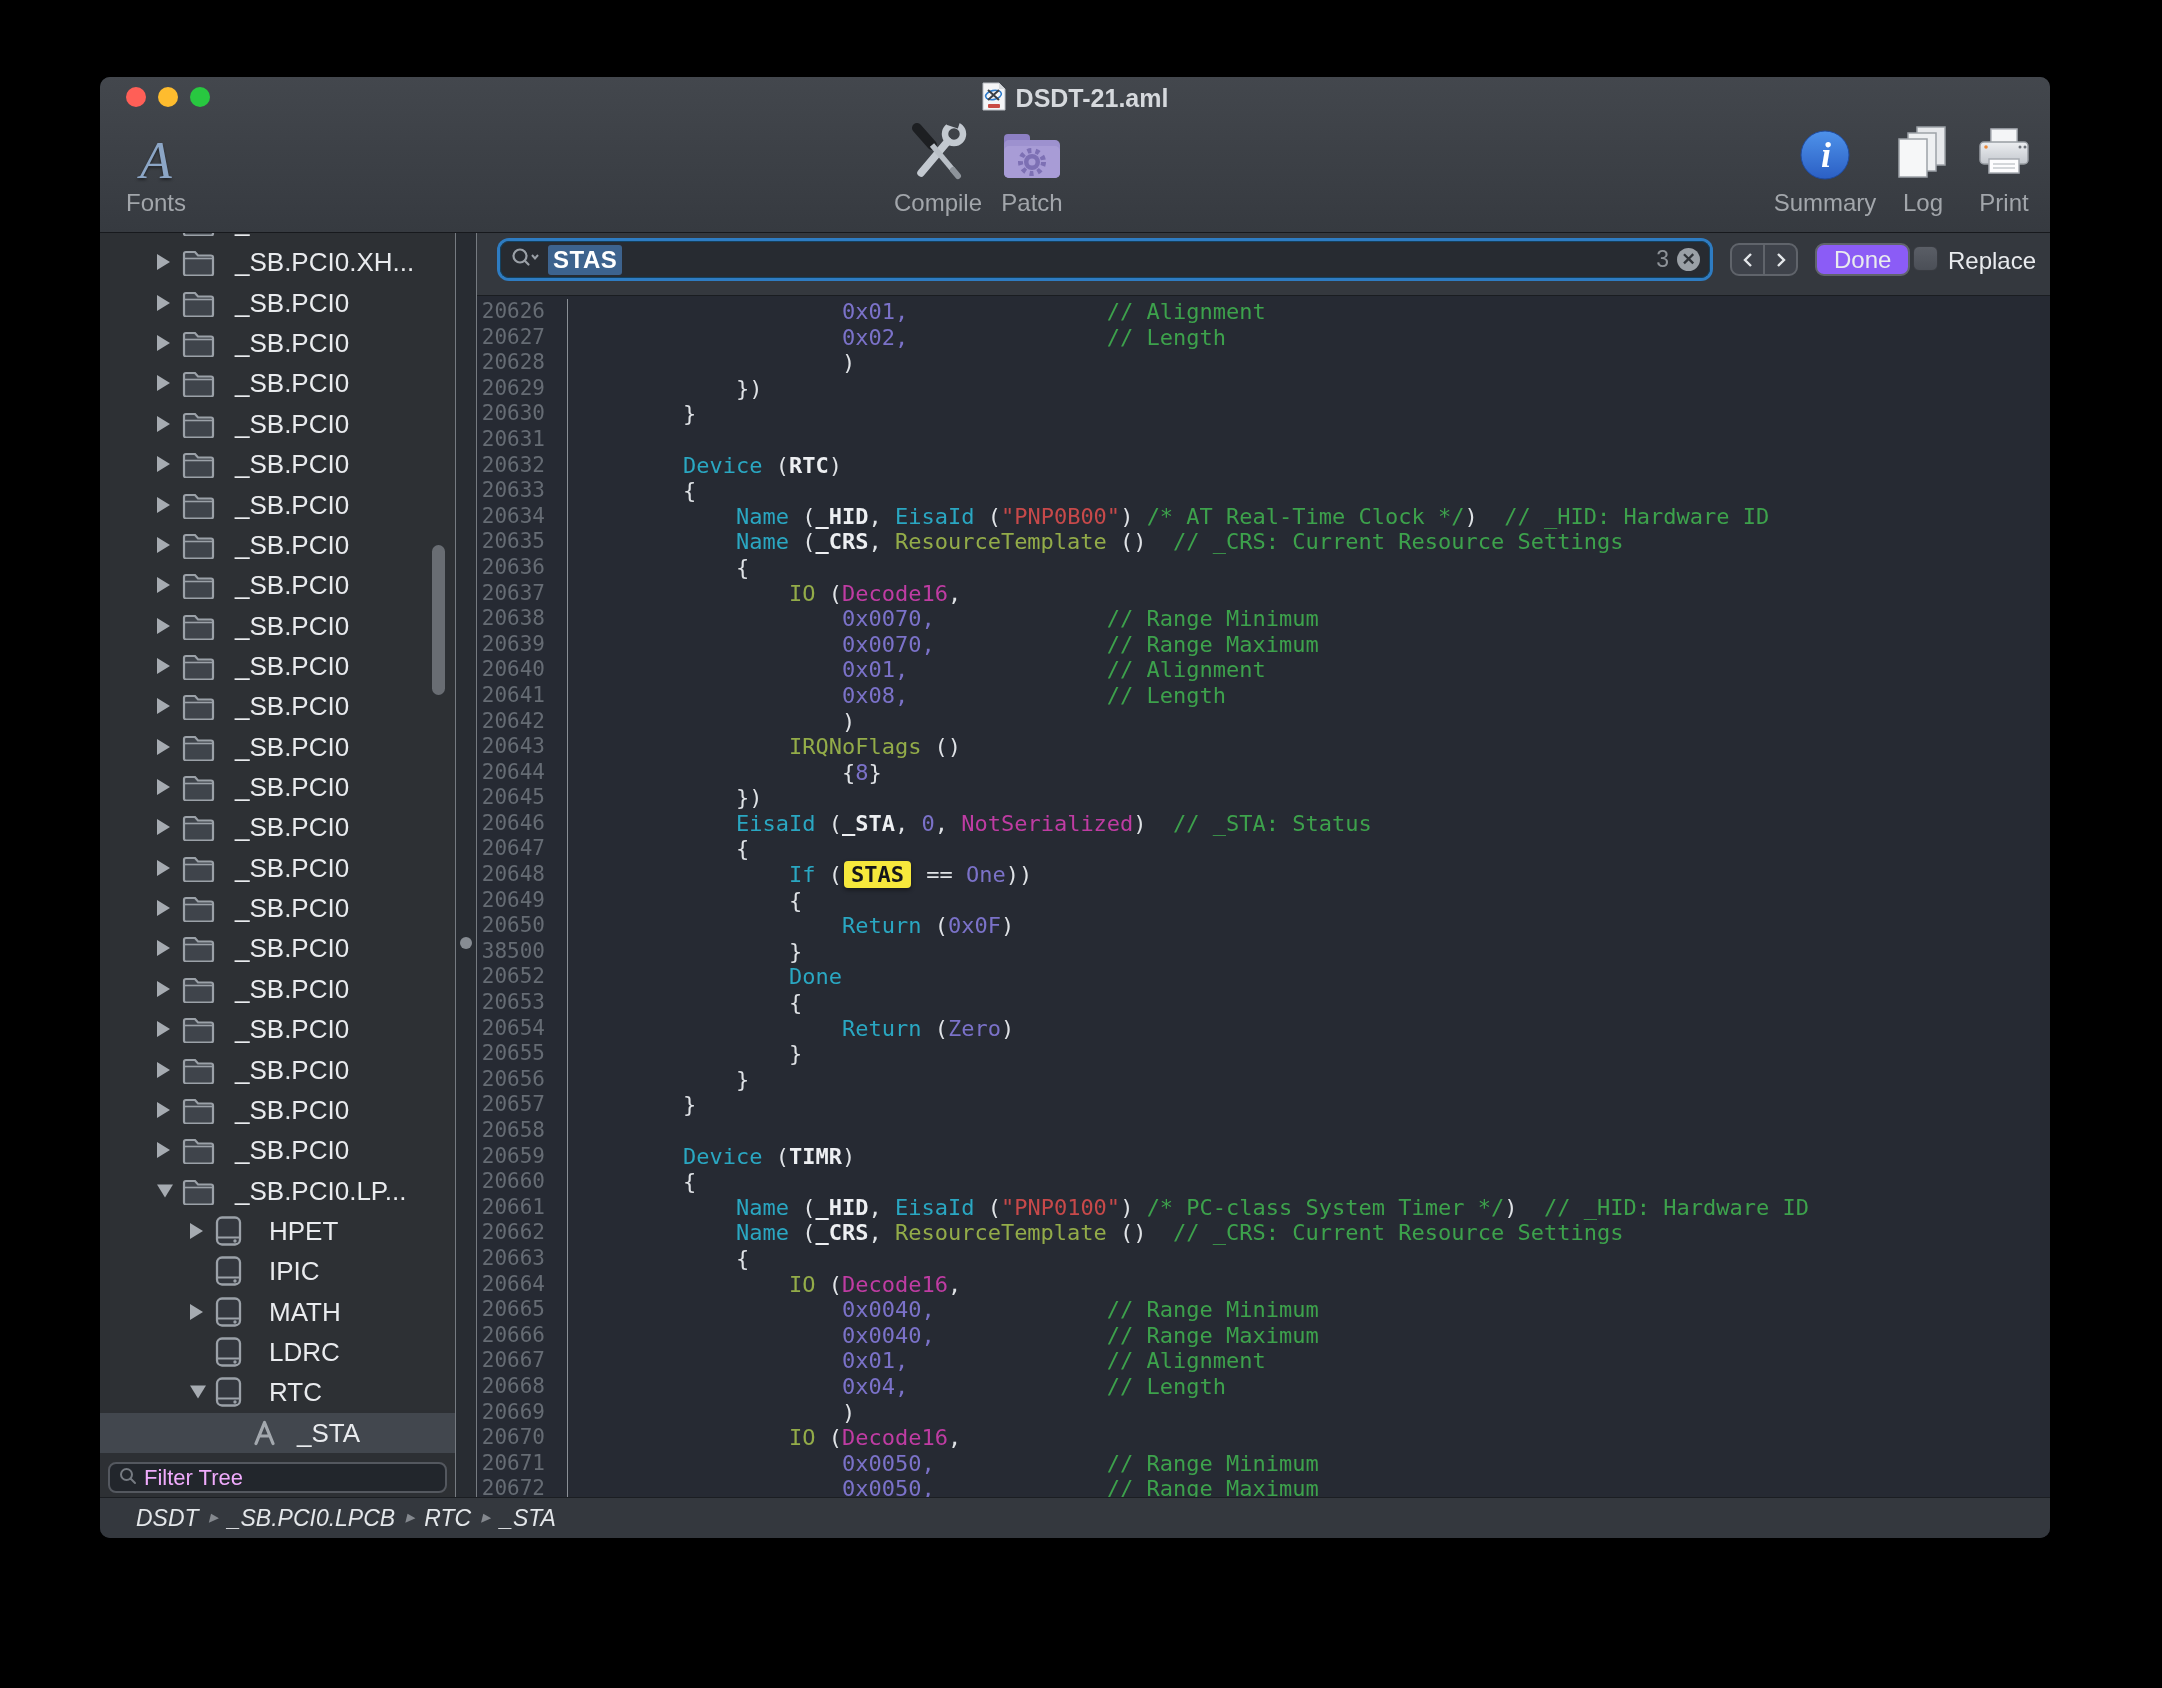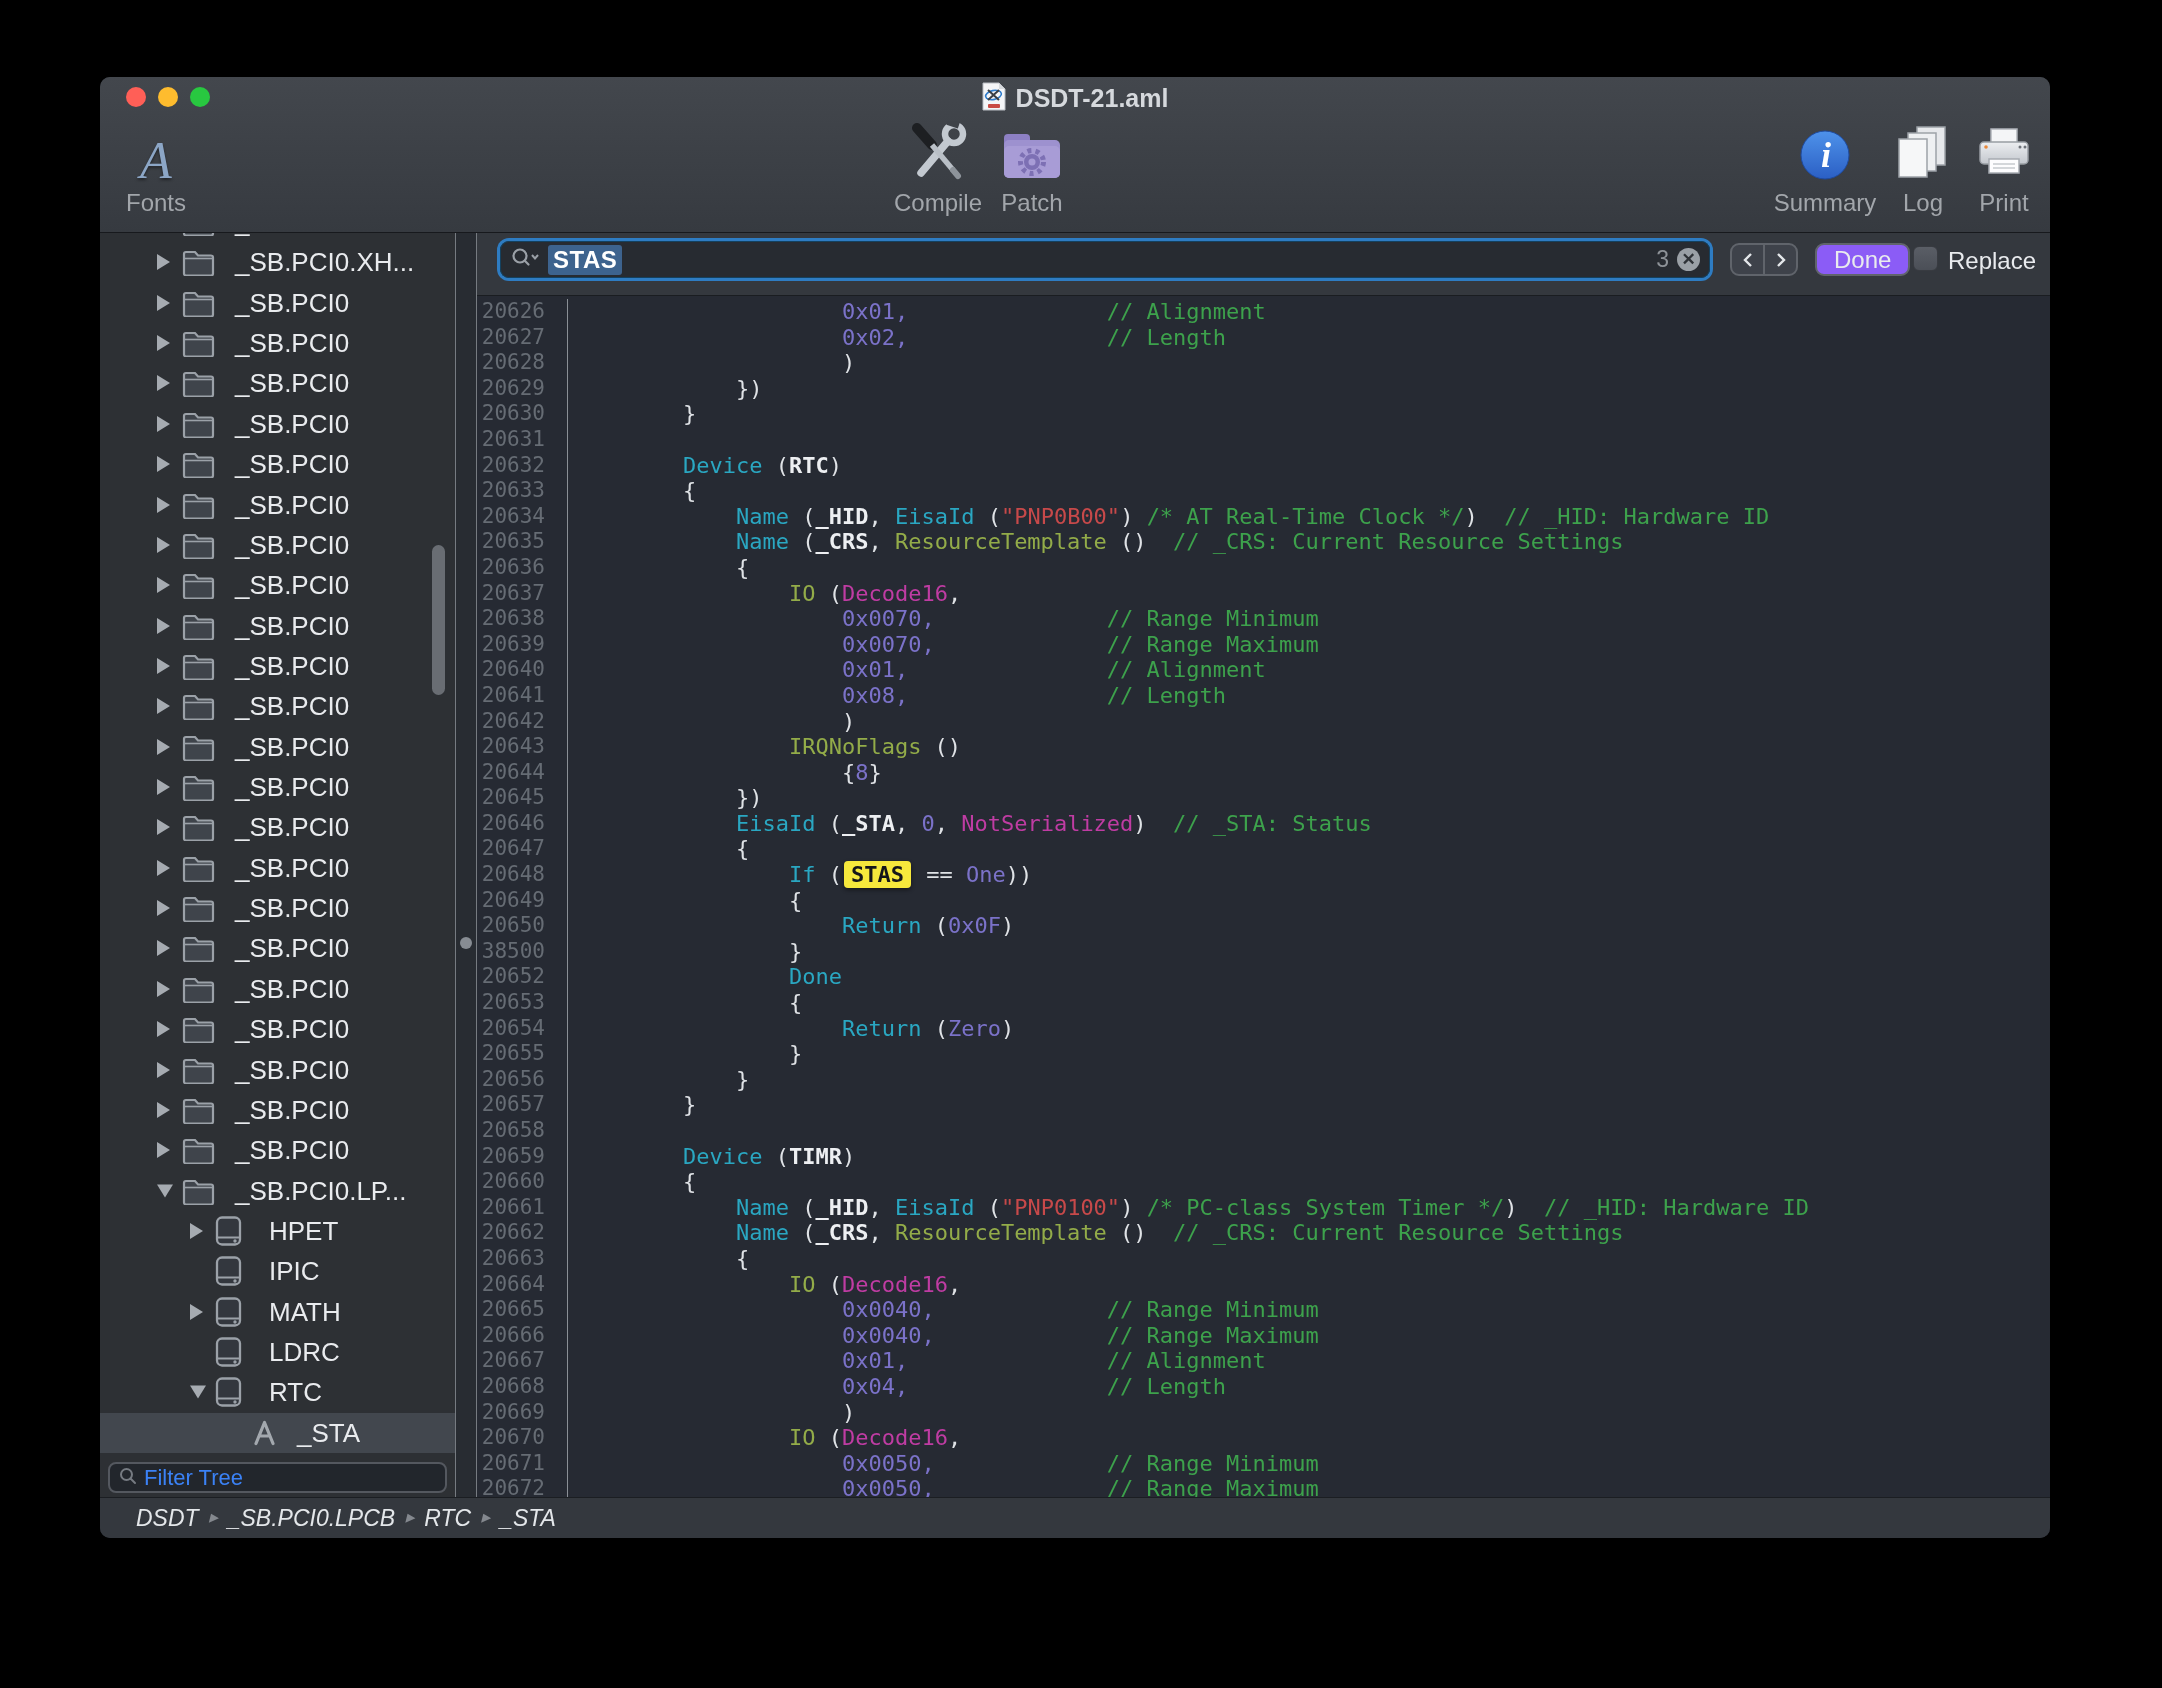--- a/index.html
+++ b/index.html
@@ -38,21 +38,21 @@
           border-right:8px solid transparent;}
   .ticn{position:absolute;top:50%;transform:translateY(-50%);display:flex;}
   .tlab{position:absolute;top:50%;transform:translateY(-50%);font-size:26px;
         font-weight:500;color:#e9ebee;white-space:nowrap;}
   .sb-scroll{position:absolute;left:332px;top:312px;width:13px;height:150px;
              border-radius:7px;background:#9aa0a7;opacity:.55;}
   .filterbar{position:absolute;left:8px;top:1229px;width:339px;height:31px;
              box-sizing:border-box;border:2px solid #54585f;border-radius:8px;
              background:#22262c;display:flex;align-items:center;gap:7px;
              padding:0 9px;}
-  .filter-ph{font-size:22px;color:#3b82f6;}
+  .filter-ph{font-size:22px;color:#f0abfc;}
   .split{position:absolute;left:355px;top:0;width:22px;height:100%;background:#282c32;
          border-left:1px solid #767b81;border-right:1px solid #767b81;box-sizing:border-box;}
   .split-dot{position:absolute;left:4px;top:704px;width:12px;height:12px;
              border-radius:50%;background:#878c93;}
   .editor{position:absolute;left:377px;top:0;right:0;height:100%;background:#262a33;}
   
   .findbar{position:absolute;left:0;top:0;right:0;height:63px;background:#34383e;
            border-bottom:1px solid #1a1d21;box-sizing:border-box;}
   .sfield{position:absolute;left:23px;top:8px;width:1210px;height:37px;
           box-sizing:border-box;border-radius:9px;background:#272b31;

